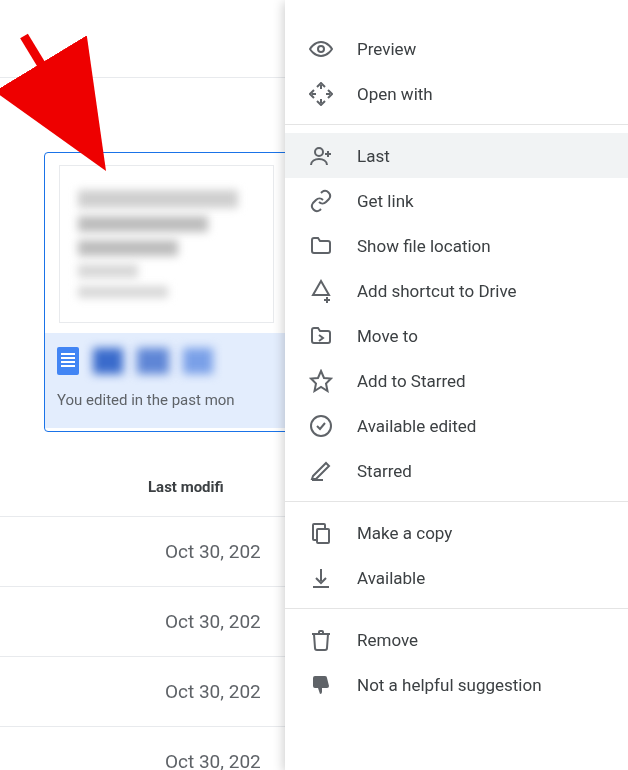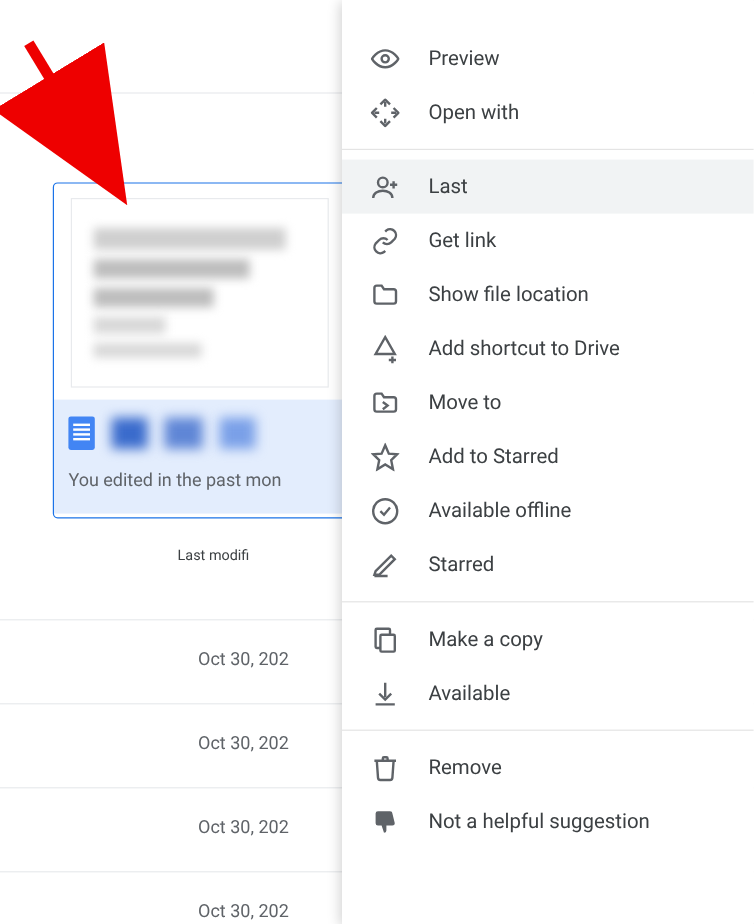--- a/index.html
+++ b/index.html
@@ -68,36 +68,36 @@
       height: 26px;
     }
     .footer-text {
       color: #5f6368;
       font-size: 15px;
       margin-top: 12px;
     }
     .col-header {
       position: absolute;
       left: 148px;
-      top: 456px;
-      font-weight: 400;
-      font-size: 12px;
+      top: 478px;
+      font-weight: 700;
+      font-size: 15px;
       color: #3c4043;
     }
     .row-line {
       position: absolute;
       left: 0;
       width: 100%;
       height: 1px;
       background: #e8eaed;
     }
     .date-cell {
       position: absolute;
       left: 165px;
-      font-size: 15px;
+      font-size: 19px;
       color: #5f6368;
     }
     .top-line {
       position: absolute;
       top: 77px;
       left: 0;
       width: 100%;
       height: 1px;
       background: #e8eaed;
     }
@@ -289,21 +289,21 @@
     <span>Add to Starred</span>
   </div>
 
   <div class="menu-item">
     <span class="menu-icon">
       <svg viewBox="0 0 24 24" fill="none" stroke="currentColor" stroke-width="2">
           <circle cx="12" cy="12" r="10"></circle>
           <polyline points="8 12 11 15 16 9"></polyline>
         </svg>
     </span>
-    <span>Available offline</span>
+    <span>Available edited</span>
   </div>
 
   <div class="menu-item">
     <span class="menu-icon">
       <svg viewBox="0 0 24 24" fill="none" stroke="currentColor" stroke-width="2">
           <path d="M4 20 L17 7 L20 10 L7 23 L3 23 Z" transform="translate(0,-3)"></path>
           <line x1="3" y1="21" x2="14" y2="21"></line>
         </svg>
     </span>
     <span>Starred</span>

